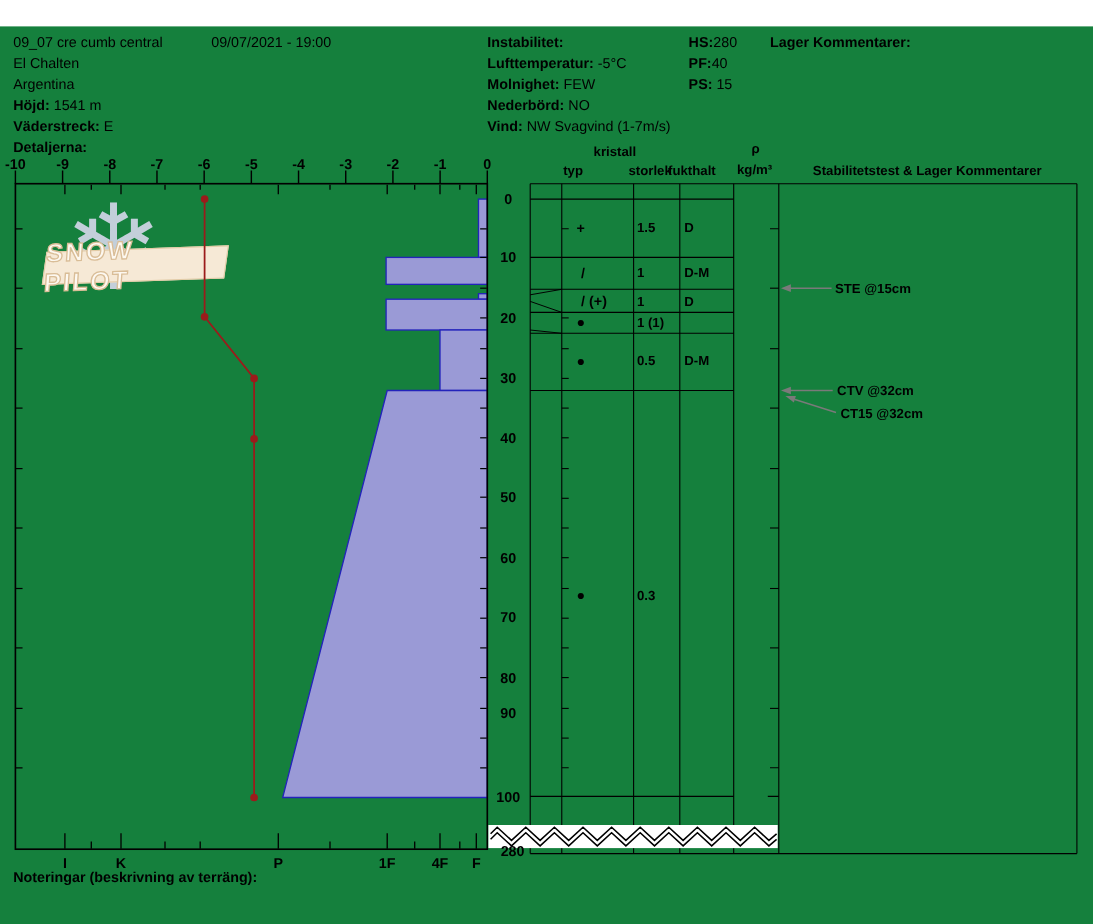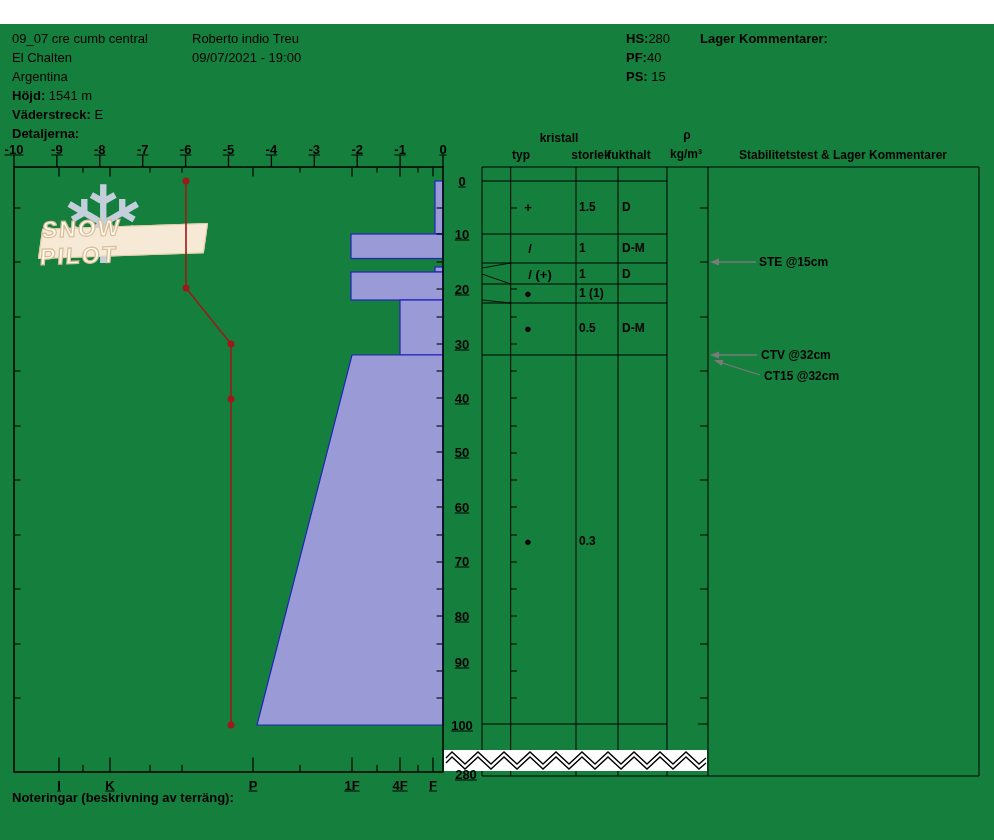--- a/index.html
+++ b/index.html
@@ -3,21 +3,21 @@
 <meta charset="utf-8">
 <style>
   html,body{margin:0;padding:0;background:#fff;}
   .sheet{position:relative;width:994px;height:840px;background:#15803d;overflow:hidden;
          font-family:"Liberation Sans", sans-serif;color:#000;margin-top:24px;}
   .hcol{position:absolute;top:5px;font-size:13px;line-height:19px;white-space:nowrap;}
   .hcol b{font-weight:bold;}
   .lbl{position:absolute;font-size:12px;font-weight:bold;white-space:nowrap;
        transform:translate(-50%,-50%);}
   .dlbl{position:absolute;font-size:13px;font-weight:bold;white-space:nowrap;
-        transform:translate(-50%,-50%);text-decoration:underline;}
+        transform:translate(-50%,-50%);}
   .cell{position:absolute;font-size:12px;font-weight:bold;white-space:nowrap;
         transform:translateY(-50%);}
   .sym{position:absolute;font-size:13px;font-weight:bold;white-space:nowrap;
        transform:translate(-50%,-50%);}
   .note{position:absolute;font-size:13px;font-weight:bold;white-space:nowrap;}
   .flake{position:absolute;left:58px;top:148px;font-size:108px;line-height:1;
          color:#c3cfda;user-select:none;}
   .banner{position:absolute;left:40px;top:202px;width:164px;height:28px;
           background:#f6e9d6;border:1px solid #e2cba6;
           transform:rotate(-2deg) skewX(-10deg);
@@ -34,24 +34,30 @@
   <div class="hcol" style="left:12px">
     <div><b></b><span>09_07 cre cumb central</span></div>
     <div><b></b><span>El Chalten</span></div>
     <div><b></b><span>Argentina</span></div>
     <div><b>Höjd:</b><span> 1541 m</span></div>
     <div><b>Väderstreck:</b><span> E</span></div>
     <div><b>Detaljerna:</b><span></span></div>
   </div>
 
   <div class="hcol" style="left:192px">
-    <div><b></b><span>Roberto indio Treu</span></div>
     <div><b></b><span>09/07/2021 - 19:00</span></div>
   </div>
 
+  <div class="hcol" style="left:443px">
+    <div><b>Instabilitet:</b><span></span></div>
+    <div><b>Lufttemperatur:</b><span> -5°C</span></div>
+    <div><b>Molnighet:</b><span> FEW</span></div>
+    <div><b>Nederbörd:</b><span> NO</span></div>
+    <div><b>Vind:</b><span> NW Svagvind (1-7m/s)</span></div>
+  </div>
 
   <div class="hcol" style="left:626px">
     <div><b>HS:</b><span>280</span></div>
     <div><b>PF:</b><span>40</span></div>
     <div><b>PS:</b><span> 15</span></div>
   </div>
 
   <div class="hcol" style="left:700px">
     <div><b>Lager Kommentarer:</b></div>
   </div>
@@ -253,21 +259,21 @@
 
   <span class="dlbl" style="left:462px;top:157px">0</span>
   <span class="dlbl" style="left:462px;top:210px">10</span>
   <span class="dlbl" style="left:462px;top:265px">20</span>
   <span class="dlbl" style="left:462px;top:320px">30</span>
   <span class="dlbl" style="left:462px;top:374px">40</span>
   <span class="dlbl" style="left:462px;top:428px">50</span>
   <span class="dlbl" style="left:462px;top:483px">60</span>
   <span class="dlbl" style="left:462px;top:537px">70</span>
   <span class="dlbl" style="left:462px;top:592px">80</span>
-  <span class="dlbl" style="left:462px;top:638px">90</span>
+  <span class="dlbl" style="left:462px;top:624px">90</span>
   <span class="dlbl" style="left:462px;top:701px">100</span>
   <span class="dlbl" style="left:466px;top:750px">280</span>
 
   <span class="dlbl" style="left:59px;top:761px">I</span>
   <span class="dlbl" style="left:110px;top:761px">K</span>
   <span class="dlbl" style="left:253px;top:761px">P</span>
   <span class="dlbl" style="left:352px;top:761px">1F</span>
   <span class="dlbl" style="left:400px;top:761px">4F</span>
   <span class="dlbl" style="left:433px;top:761px">F</span>
 

